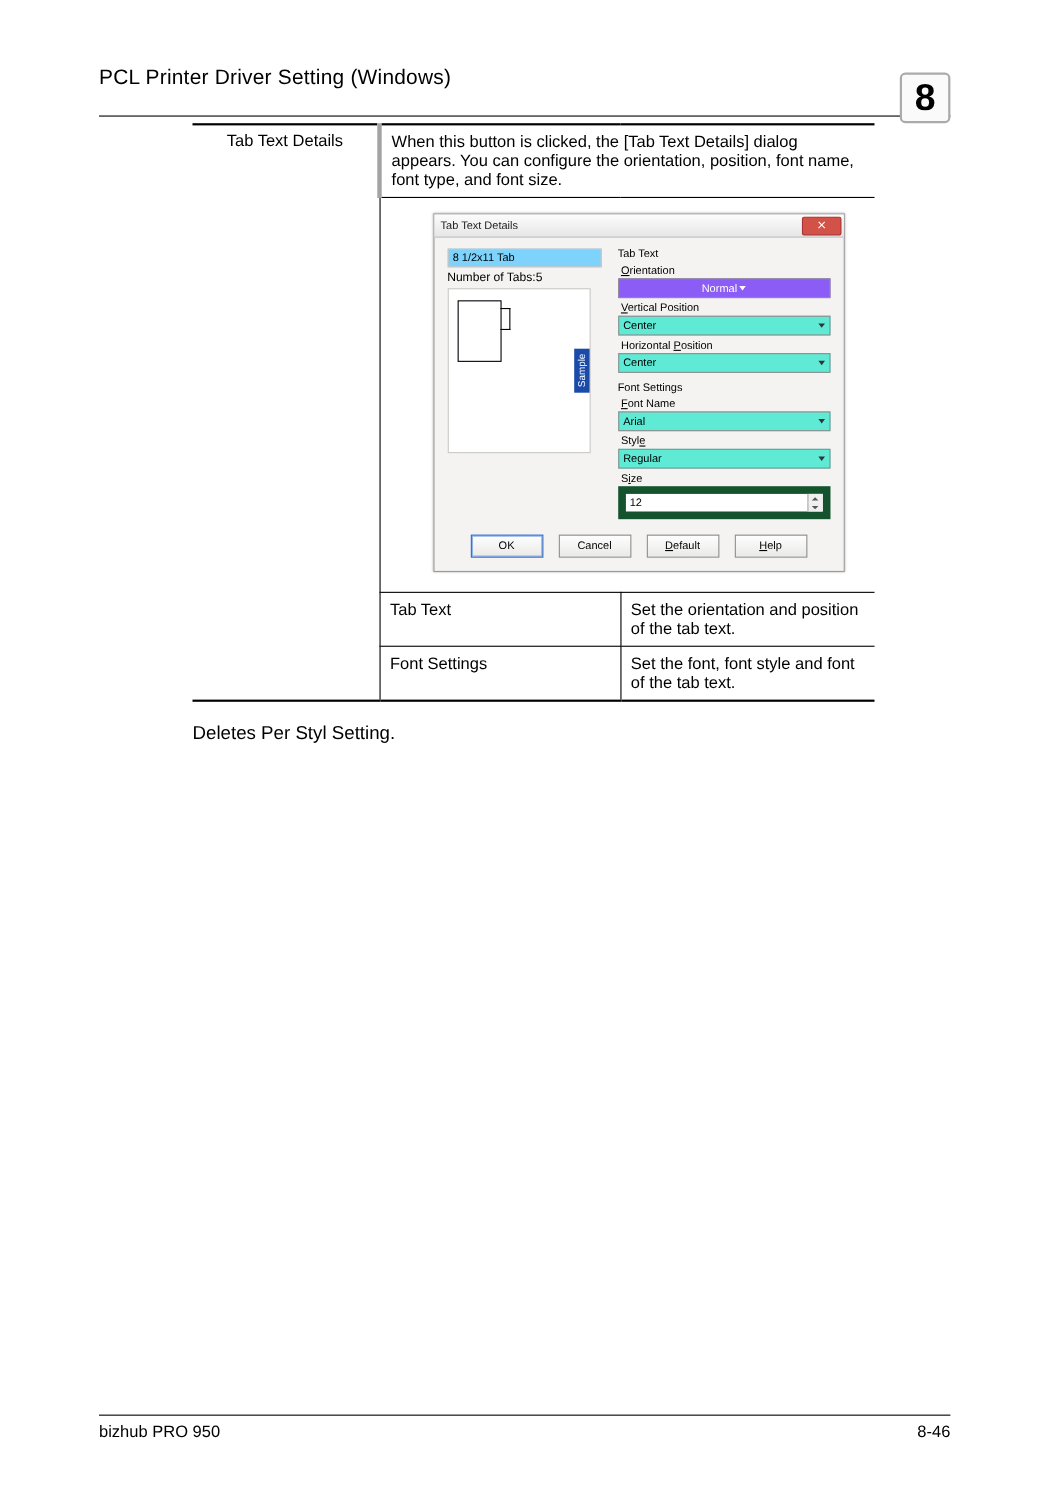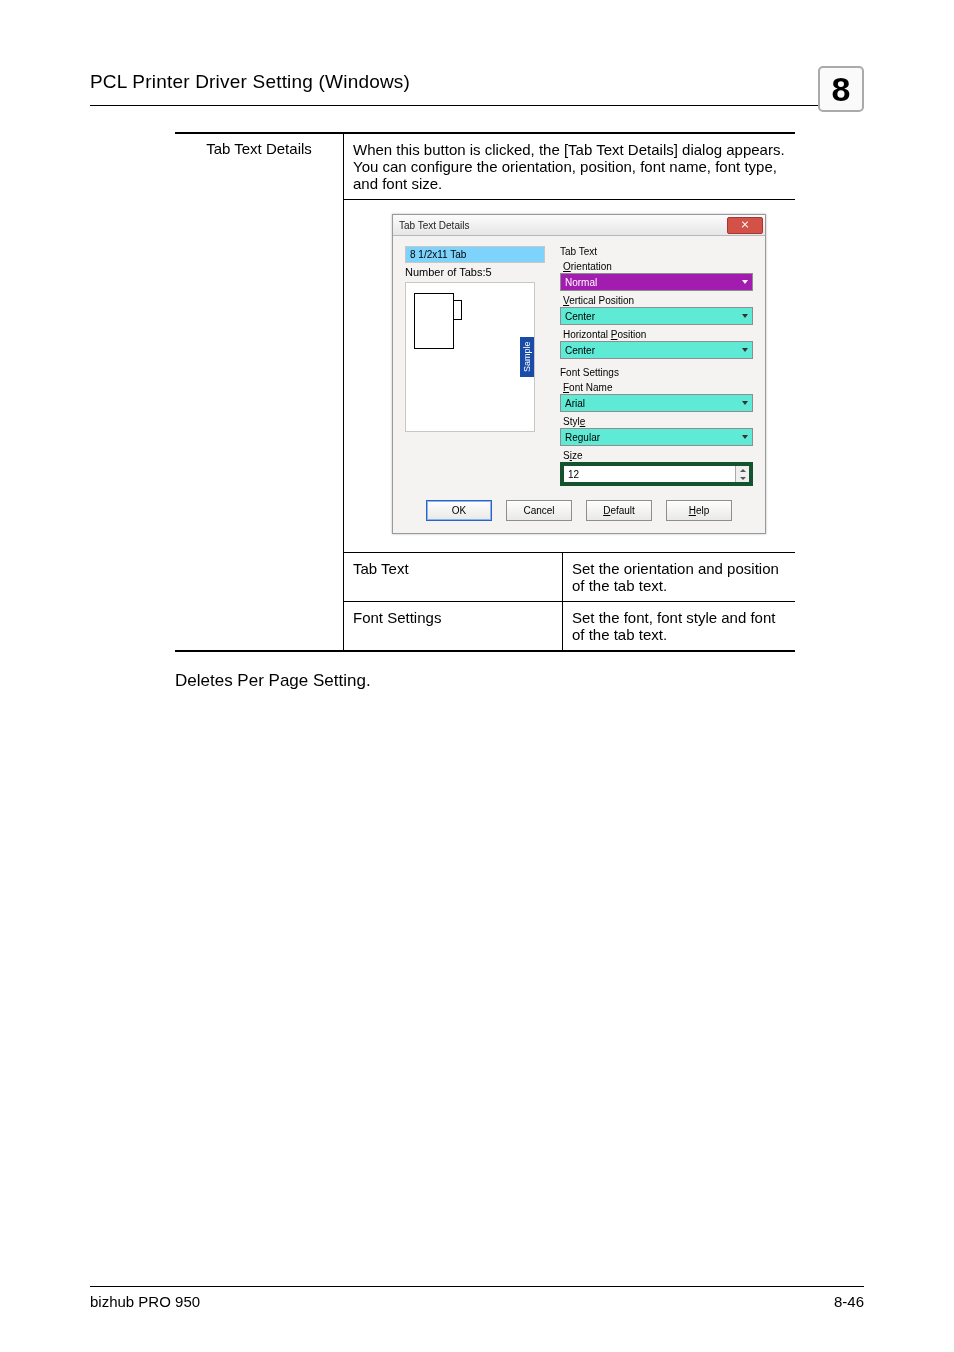--- a/index.html
+++ b/index.html
@@ -13,24 +13,24 @@
   .page {
     width: 954px;
     box-sizing: border-box;
     padding: 60px 90px 50px 90px;
     position: relative;
     min-height: 1352px;
   }
   .header {
     display: flex;
     justify-content: space-between;
-    align-items: center;
+    align-items: flex-start;
     border-bottom: 1.5px solid #000;
     padding-bottom: 2px;
-    margin-bottom: 26px;
+    margin-bottom: 6px;
   }
   .header-title {
     font-size: 19px;
     font-family: Arial, Helvetica, sans-serif;
     letter-spacing: 0.2px;
   }
   .header-right {
     display: flex;
     align-items: center;
     gap: 8px;
@@ -72,21 +72,21 @@
     border-bottom: 2px solid #000;
     border-left: none;
     border-right: 1px solid #000;
     width: 150px;
     text-align: center;
     vertical-align: top;
     padding-top: 6px;
   }
   .tbl .topdesc {
     border-top: 2px solid #000;
-    border-left:1px solid #a3a3a3;
+    border-left:4px solid #a3a3a3;
     border-right:none;
   }
   .tbl .img-row td { padding:0; }
   .tbl .lastrow td { border-bottom: 2px solid #000; }
   .tbl .sub-left { width: 200px; }
 
   
   .dlg-wrap {
     border-top: none;
     padding: 14px 12px 18px 48px;
@@ -148,26 +148,26 @@
     transform: rotate(180deg);
   }
   .grp-title { font-size:10px; margin-bottom:2px; margin-top:2px;}
   .grp-title.first{ margin-top:0;}
   .field-label { font-size:10px; margin:4px 0 1px 3px;}
   .field-label .ul { text-decoration: underline; }
   .cbo {
     border:1px solid #8e8e8e; background:#5eead4; height:16px; display:flex; align-items:center; justify-content:space-between;
     padding:0 2px 0 4px; font-size:10px;
   }
-  .cbo.sel { background:#a21caf; color:#fff;}
+  .cbo.sel { background:#8b5cf6; color:#fff;justify-content:center;}
   .cbo-arrow { width:10px;height:10px; display:flex;align-items:center;justify-content:center; color:#333;}
   .cbo-arrow::before{ content:""; border-left:3px solid transparent;border-right:3px solid transparent;border-top:4px solid currentColor;}
   .cbo.sel .cbo-arrow{ color:#fff;}
   .spin {
-    border:4px solid #14532d;background:#fff;height:16px;display:flex;align-items:center;justify-content:space-between;
+    border:7px solid #14532d;background:#fff;height:16px;display:flex;align-items:center;justify-content:space-between;
     padding:0 0 0 4px;font-size:10px;
   }
   .spin-btns{ width:14px; display:flex; flex-direction:column;}
   .spin-btns div{ height:8px;background:#efefef;border-left:1px solid #aaa;display:flex;align-items:center;justify-content:center;}
   .spin-btns div::before{content:"";border-left:3px solid transparent;border-right:3px solid transparent;}
   .spin-up::before{border-bottom:3px solid #555;}
   .spin-dn::before{border-top:3px solid #555;}
   .dlg-buttons{
     display:flex; justify-content:center; gap:14px; padding:4px 0 12px 0;
   }
@@ -298,19 +298,19 @@
       <td class="sub-left">Tab Text</td>
       <td style="border-right:none;">Set the orientation and position of the tab text.</td>
     </tr>
     <tr class="lastrow">
       <td class="sub-left">Font Settings</td>
       <td style="border-right:none;">Set the font, font style and font of the tab text.</td>
     </tr>
   </tbody>
     </table>
 
-  <div class="bodytext">Deletes Per Page Setting.</div>
+  <div class="bodytext">Deletes Per Styl Setting.</div>
 
   <div class="footer">
     <span>bizhub PRO 950</span>
     <span>8-46</span>
   </div>
 </div>
 
 </body></html>

